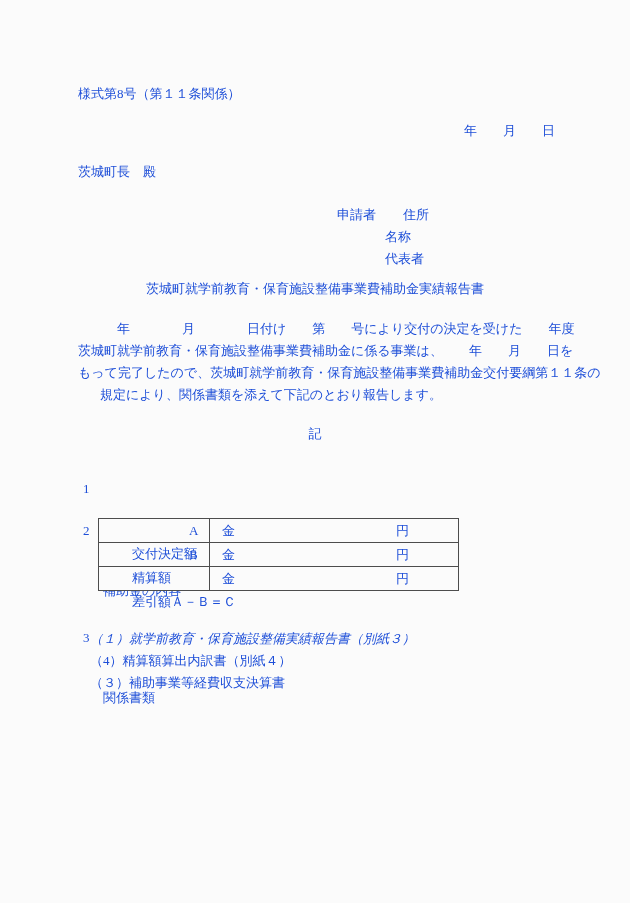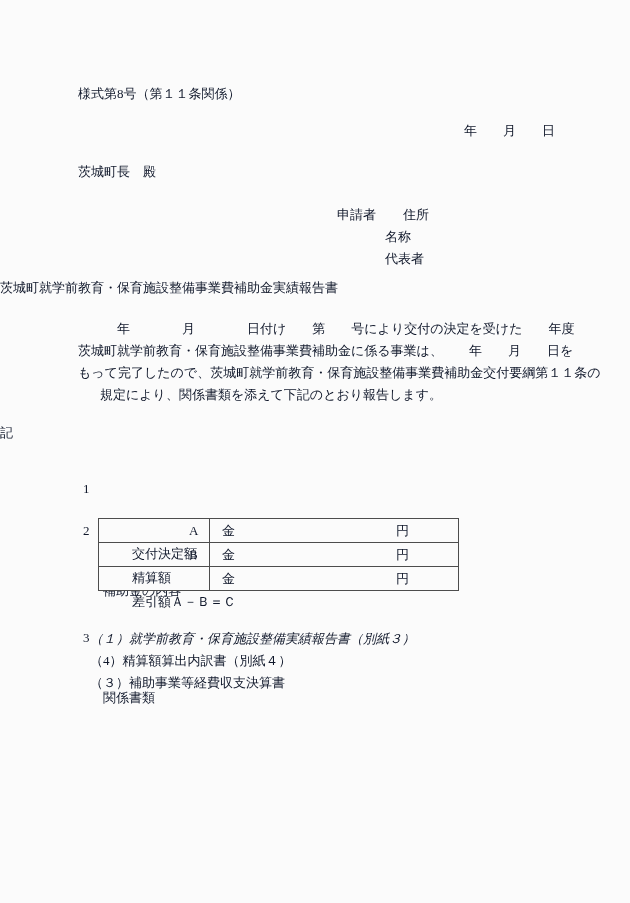--- a/index.html
+++ b/index.html
@@ -8,32 +8,31 @@
     background: #fbfbfb;
   }
   .page {
     position: relative;
     width: 630px;
     height: 903px;
     background: #fbfbfb;
     overflow: hidden;
     font-family: "Liberation Serif", "DejaVu Serif", serif;
     font-size: 13px;
-    color: #0f172a;
+    color: #1d4ed8;
   }
   .abs {
     position: absolute;
     white-space: pre;
     line-height: 1.45;
   }
   .centered {
     left: 0;
     width: 630px;
-    text-align: left;
-    font-family: Liberation Mono, monospace;
+    text-align: center;
   }
   
   .applicant-row { display: flex; }
   .applicant-field { margin-left: 27px; }
   
   .sec-line { left: 0; top: 0; width: 630px; height: 22px; }
   .sec-num   { position: absolute; left: 83px;  white-space: pre; }
   .sec-label { position: absolute; left: 103px; white-space: pre; margin-top: 41px; }
   .kin-free  { position: absolute; left: 218px; white-space: pre; }
   .yen-free  { position: absolute; left: 396px; white-space: pre; }

